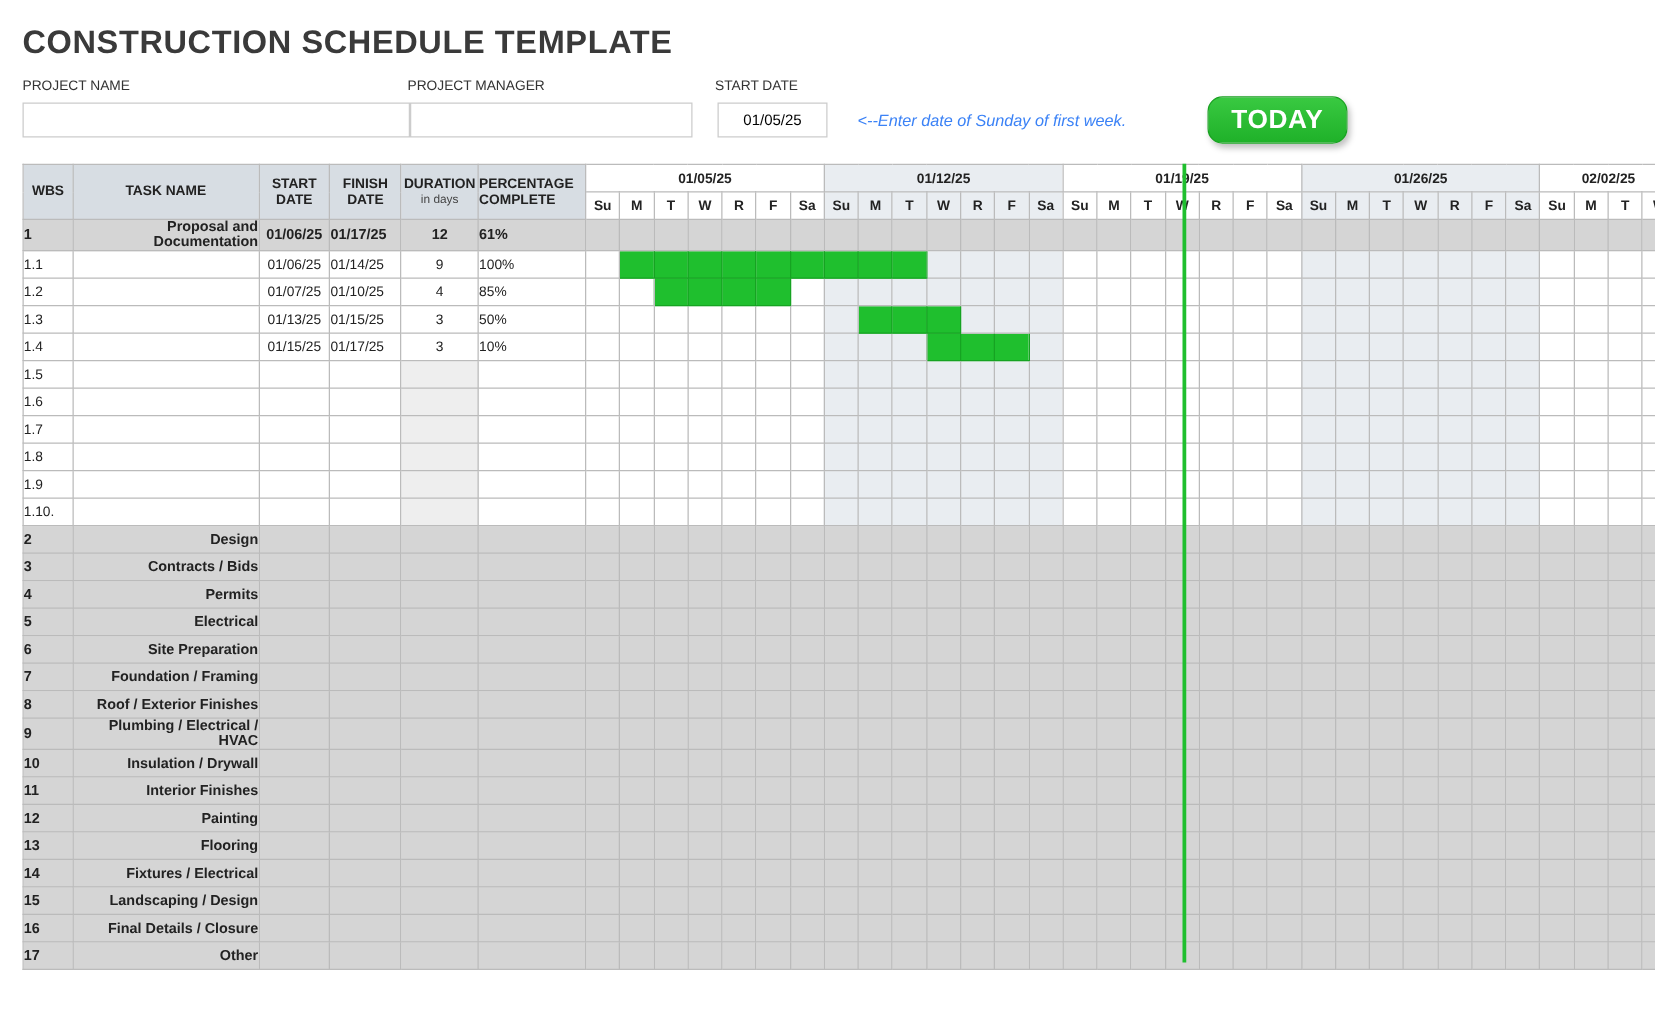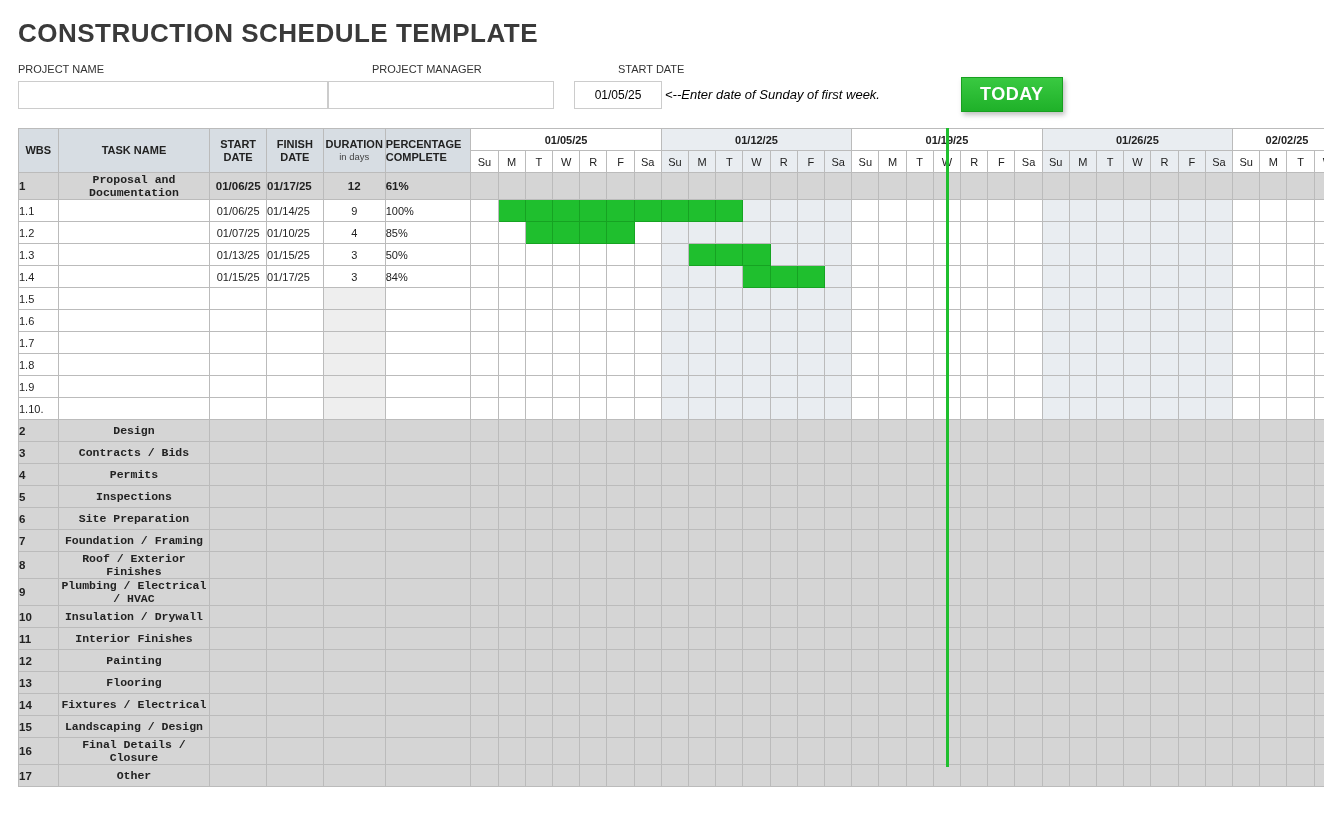--- a/index.html
+++ b/index.html
@@ -23,21 +23,21 @@
   .meta-labels {
     display: flex;
     gap: 0;
     margin-bottom: 2px;
   }
   .meta-labels > div {
     font-size: 11px;
     color: #333;
     font-family: Arial, sans-serif;
   }
-  .ml-proj { width: 354px; }
+  .ml-proj { width: 308px; }
   .ml-mgr  { width: 226px; }
   .ml-date { width: 100px; }
   .meta-row {
     display: flex;
     align-items: center;
     gap: 0;
     margin-bottom: 16px;
   }
   .meta-input {
     height: 28px;
@@ -45,37 +45,37 @@
     background: #fff;
     padding: 0 6px;
     font-size: 12px;
   }
   .mi-proj { width: 310px; }
   .mi-mgr  { width: 226px; }
   .gap10 { width: 20px; }
   .mi-date { width: 88px; text-align:center; }
   .hint {
     font-style: italic;
-    color: #000000;
+    color: #3b82f6;
     font-size: 13px;
-    margin-left: 3px;
+    margin-left: 24px;
     flex: 0 0 280px;
   }
   .today-btn {
     background: linear-gradient(#39c941, #1fb129);
     color: #fff;
     font-weight: bold;
-    font-size: 18px;
+    font-size: 21px;
     letter-spacing: 0.5px;
     padding: 6px 18px;
     border: 1px solid #18a020;
-    border-radius: 0;
+    border-radius: 12px;
     box-shadow: 2px 3px 5px rgba(0,0,0,0.25);
     cursor: pointer;
-    margin-left: 16px;
+    margin-left: 0;
   }
 
   table.sched {
     border-collapse: collapse;
     table-layout: fixed;
     font-family: Arial, sans-serif;
   }
   table.sched th, table.sched td {
     border: 1px solid #bbb;
     padding: 0;
@@ -84,42 +84,42 @@
     vertical-align: middle;
   }
   
   .c-wbs   { width: 60px;  text-align:center; }
   .c-task  { width: 248px; text-align:center;margin-left:12px; }
   .c-start { width: 74px;  text-align:center; }
   .c-fin   { width: 74px;  }
   .c-dur   { width: 68px;  text-align:center; }
   .c-pct   { width: 100px; text-align:left; }
   td.c-wbs   { text-align:left; padding-left:6px; }
-  td.c-task  { text-align:center; padding-left:4px;font-family:Liberation Mono, monospace; }
+  td.c-task  { text-align:right; padding-left:4px; }
 
   th.hdr {
     background: #d7dde3;
     font-weight: bold;
     font-size: 10.5px;
     line-height: 1.1;
   }
   th.hdr .sub {
     font-weight: normal;
     font-size: 9.5px;
     color: #444;
   }
   th.weekhdr {
     background: #fff;
     font-weight: bold;
     font-size: 12px;
     border-bottom: 1px solid #bbb;
   }
   th.dayhdr {
     background: #fff;
-    font-weight: normal;
+    font-weight: bold;
     font-size: 9.5px;
     width: 37px;
     min-width: 21px;
   }
   .shade { background: #e9edf1 !important; }
 
   tr.section > td {
     background: #d5d5d5;
     font-weight: bold;
     font-size: 11.5px;
@@ -382,21 +382,21 @@
             <td class="gcell"></td>
             <td class="gcell"></td>
             <td class="gcell"></td>
           </tr>
           <tr class="task">
             <td class="c-wbs">1.4</td>
             <td class="c-task"></td>
             <td class="c-start">01/15/25</td>
             <td class="c-fin">01/17/25</td>
             <td class="c-dur">3</td>
-            <td class="c-pct">84%</td>
+            <td class="c-pct">10%</td>
             <td class="gcell"></td>
             <td class="gcell"></td>
             <td class="gcell"></td>
             <td class="gcell"></td>
             <td class="gcell"></td>
             <td class="gcell"></td>
             <td class="gcell"></td>
             <td class="gcell shade"></td>
             <td class="gcell shade"></td>
             <td class="gcell shade"></td>
@@ -778,21 +778,21 @@
             <td class="gcell sec"></td>
             <td class="gcell sec"></td>
             <td class="gcell sec"></td>
             <td class="gcell sec"></td>
             <td class="gcell sec"></td>
             <td class="gcell sec"></td>
             <td class="gcell sec"></td>
           </tr>
           <tr class="section">
             <td class="c-wbs">5</td>
-            <td class="c-task">Inspections</td>
+            <td class="c-task">Electrical</td>
             <td class="c-start"></td>
             <td class="c-fin"></td>
             <td class="c-dur"></td>
             <td class="c-pct"></td>
             <td class="gcell sec"></td>
             <td class="gcell sec"></td>
             <td class="gcell sec"></td>
             <td class="gcell sec"></td>
             <td class="gcell sec"></td>
             <td class="gcell sec"></td>

